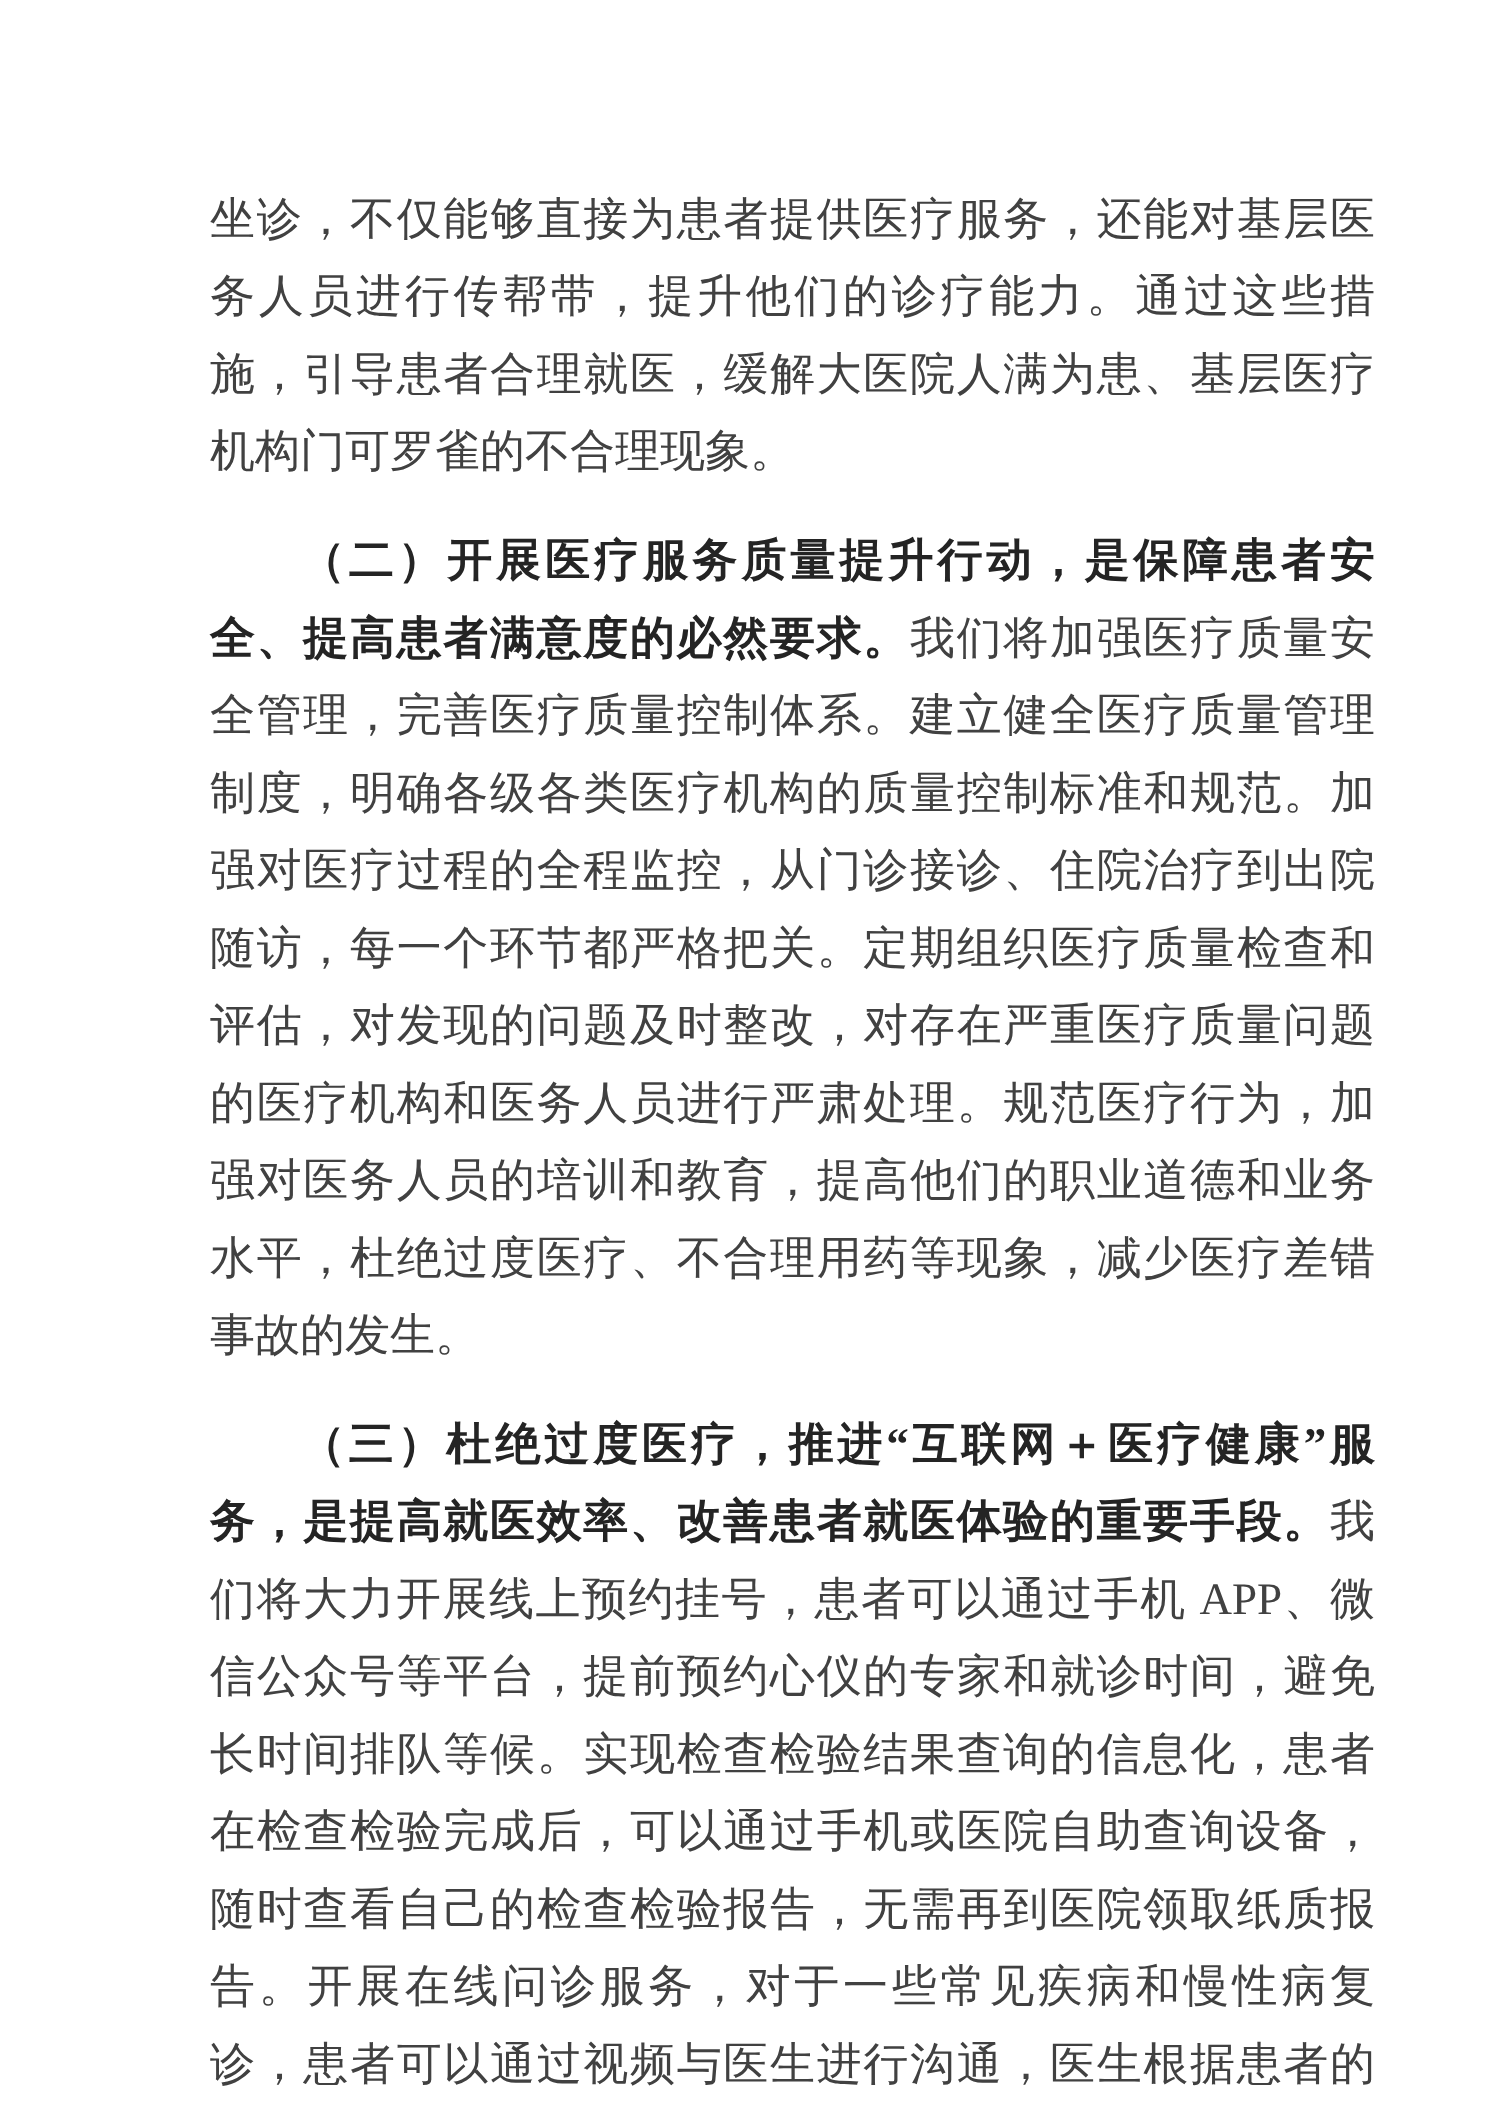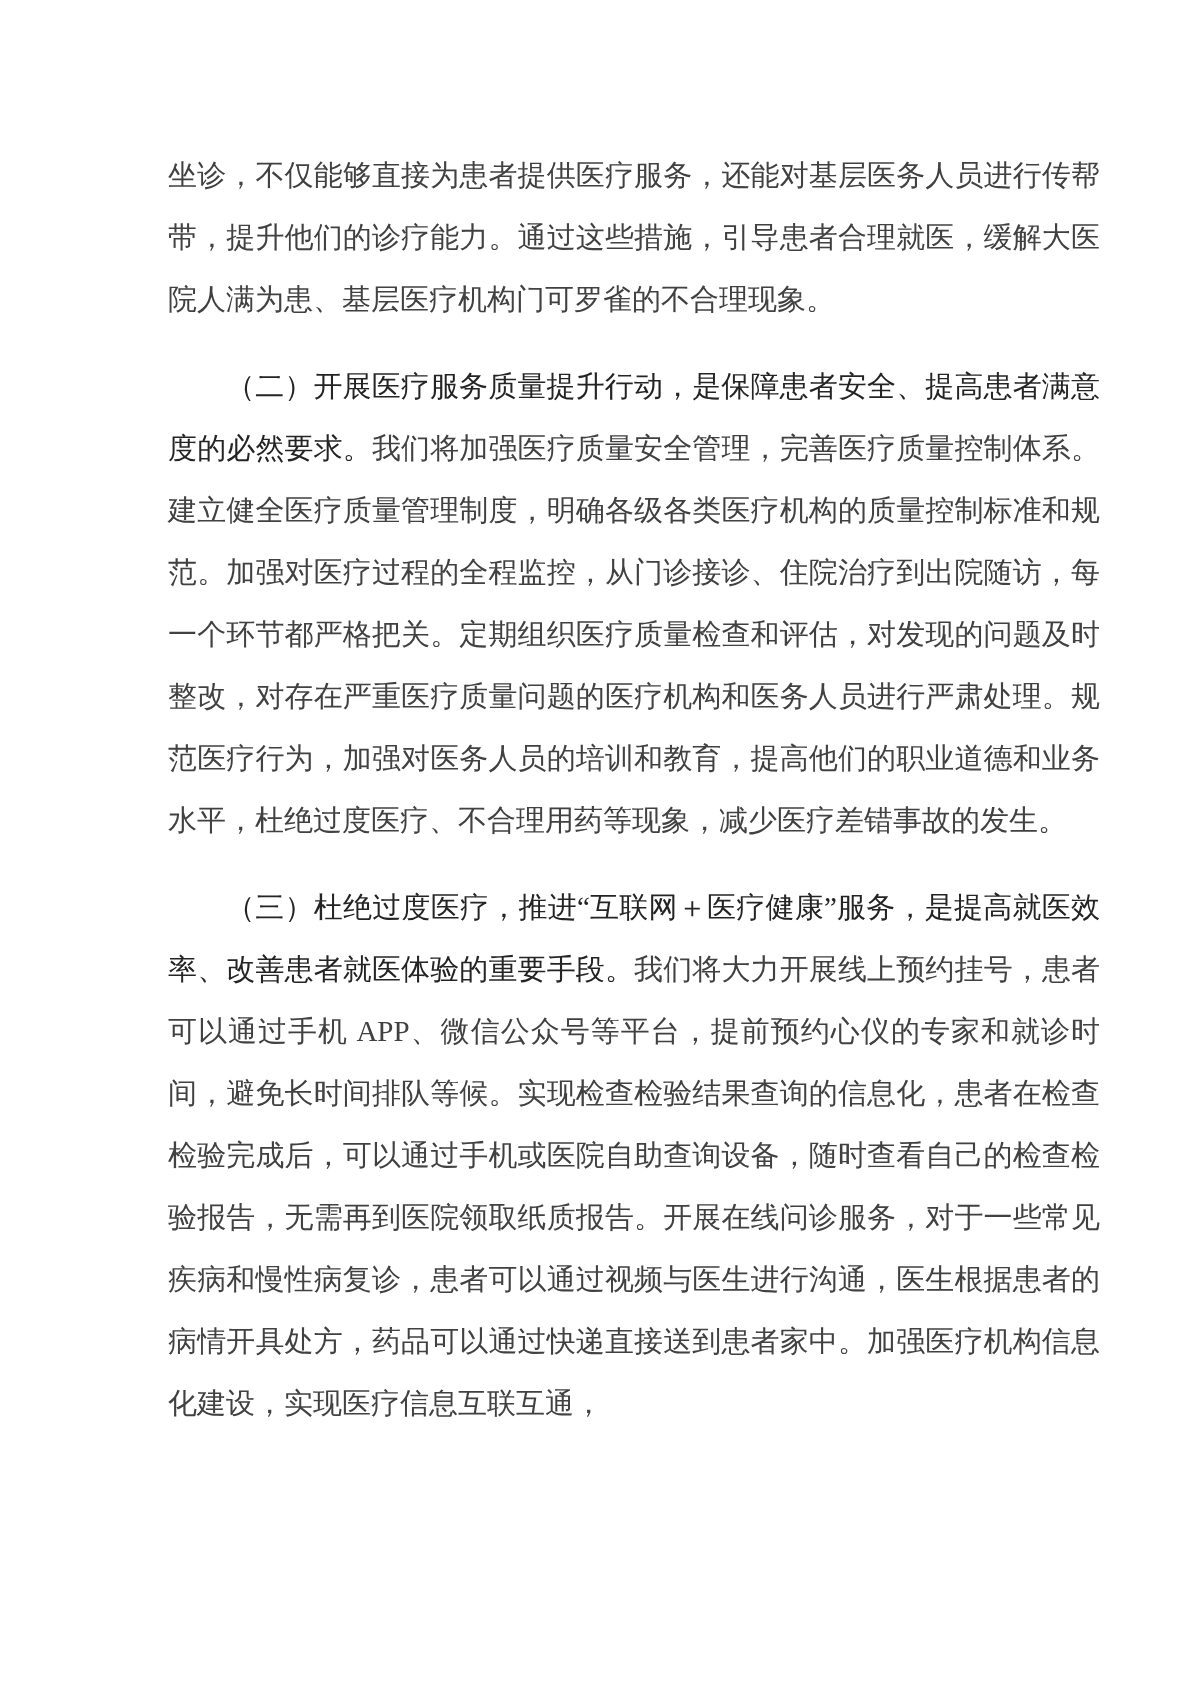--- a/index.html
+++ b/index.html
@@ -12,39 +12,39 @@
     background: var(--background, #ffffff);
     overflow: hidden;
   }
   .doc-page {
     box-sizing: border-box;
     width: 1190px;
     height: 1683px;
     padding: 144px 90px 0 168px;
     background: var(--background, #ffffff);
     font-family: "Liberation Serif", "DejaVu Serif", serif;
-    font-size: 29px;
+    font-size: 36px;
     line-height: 62px;
     letter-spacing: 0;
     color: var(--text, #414141);
     text-align: justify;
   }
   .para {
     margin: 0;
     padding: 0;
     text-indent: 2em;
   }
   .para + .para {
     margin-top: 25px;
   }
   .para.continuation {
     text-indent: 0;
   }
   .lead {
-    font-weight: 400;
+    font-weight: 700;
     color: var(--heading, #242424);
   }
 </style>
 </head>
 <body>
 
 <div class="doc-page">
 
   <p class="para continuation"><span>坐诊，不仅能够直接为患者提供医疗服务，还能对基层医务人员进行传帮带，提升他们的诊疗能力。通过这些措施，引导患者合理就医，缓解大医院人满为患、基层医疗机构门可罗雀的不合理现象。</span></p>
 

